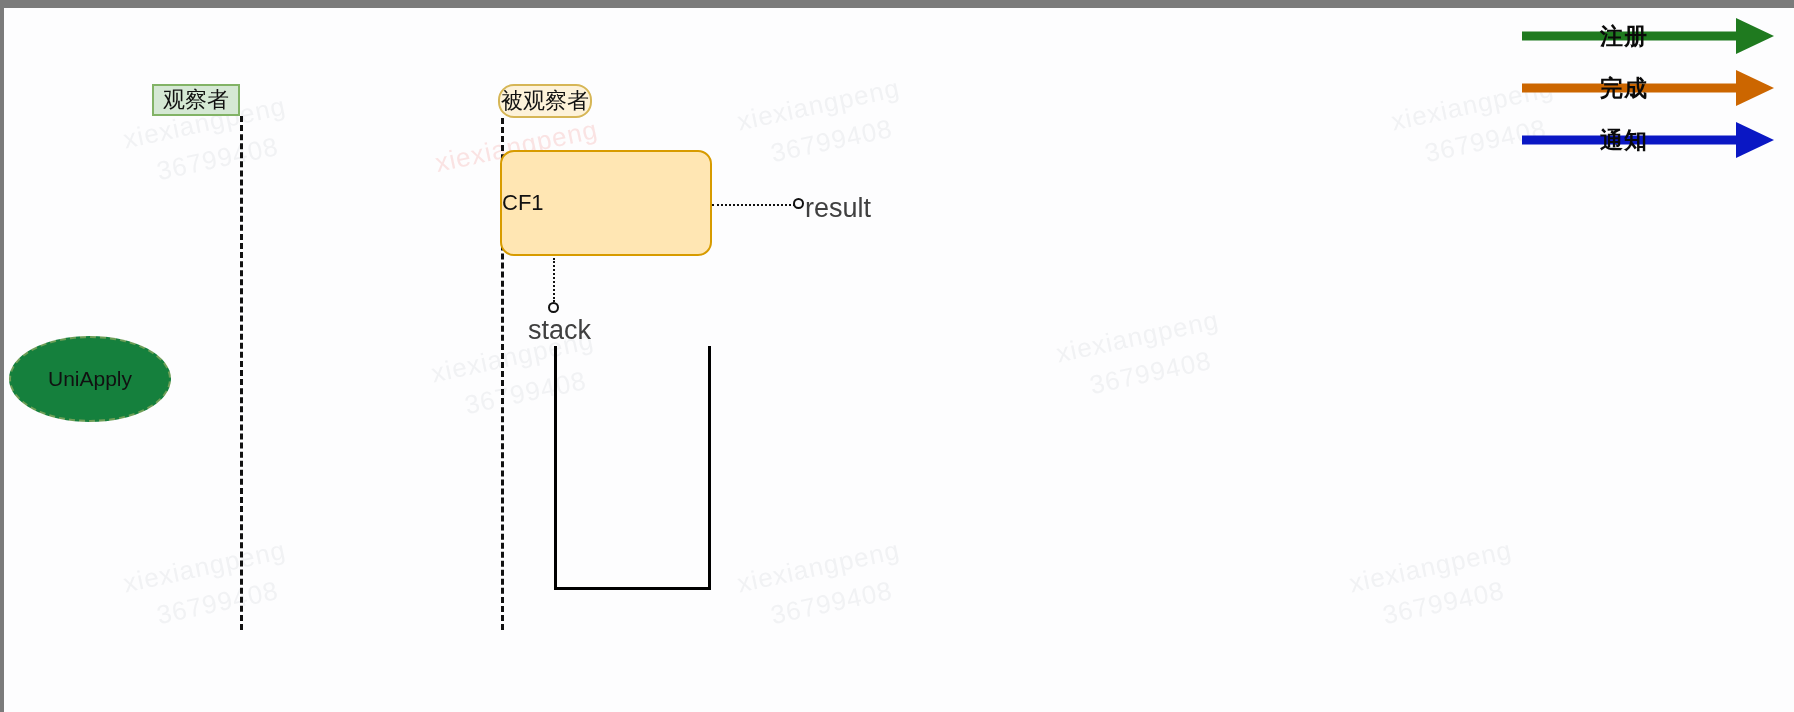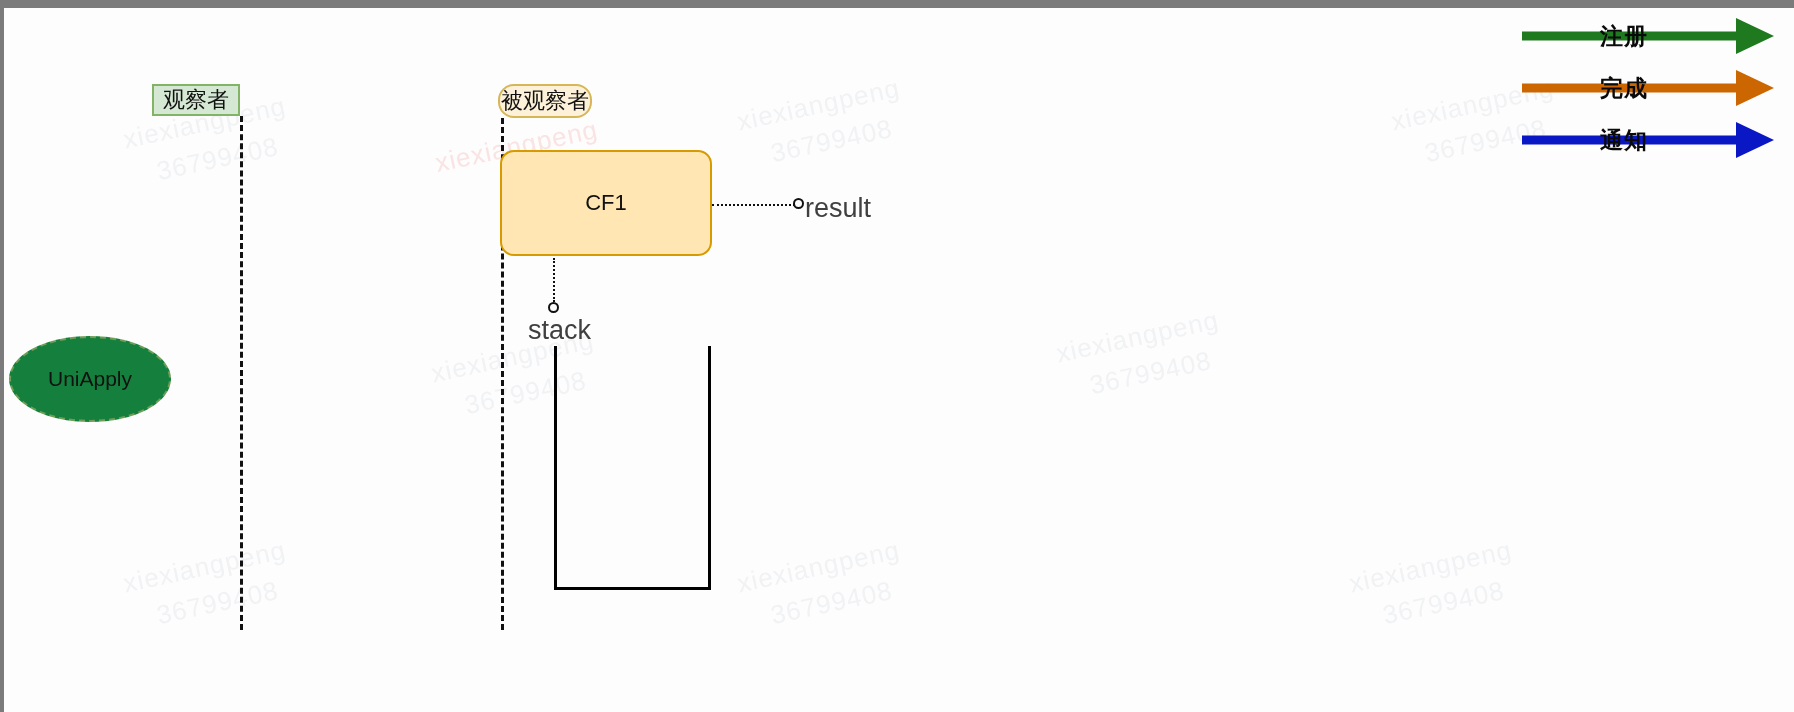--- a/index.html
+++ b/index.html
@@ -69,21 +69,21 @@
   }
   
   .cf-box {
     position: absolute;
     box-sizing: border-box;
     background: #ffe6b3;
     border: 2px solid #d79b00;
     border-radius: 14px;
     display: flex;
     align-items: center;
-    justify-content: center;
+    justify-content: flex-start;
     font-size: 22px;
     color: #111111;
   }
   
   .ellipse-node {
     position: absolute;
     box-sizing: border-box;
     background: #15803d;
     border: 2px dashed #6f9e57;
     border-radius: 50%;

